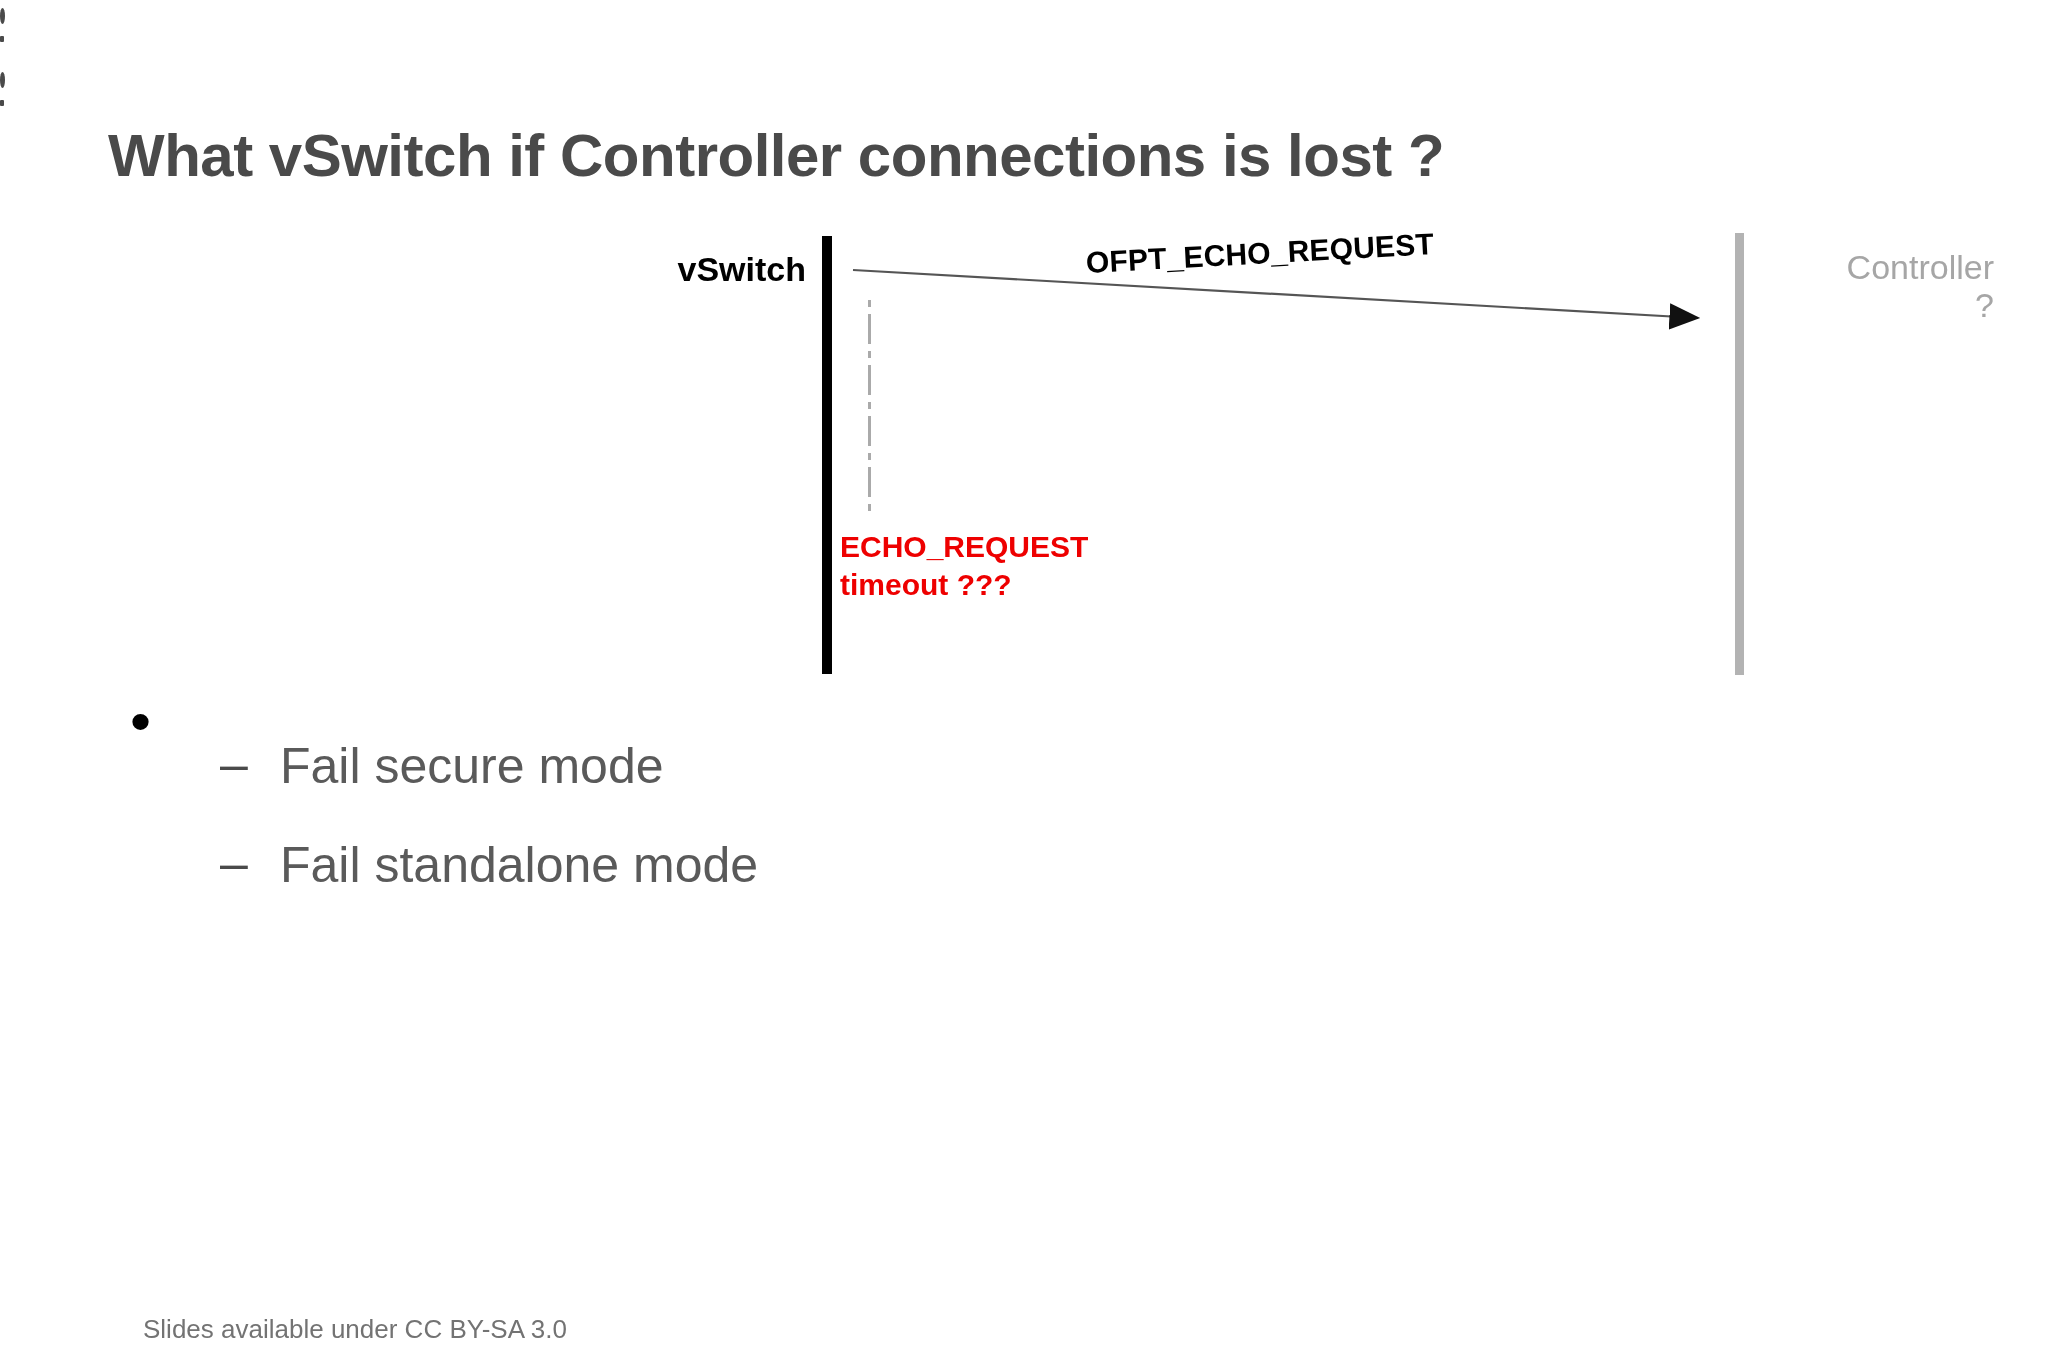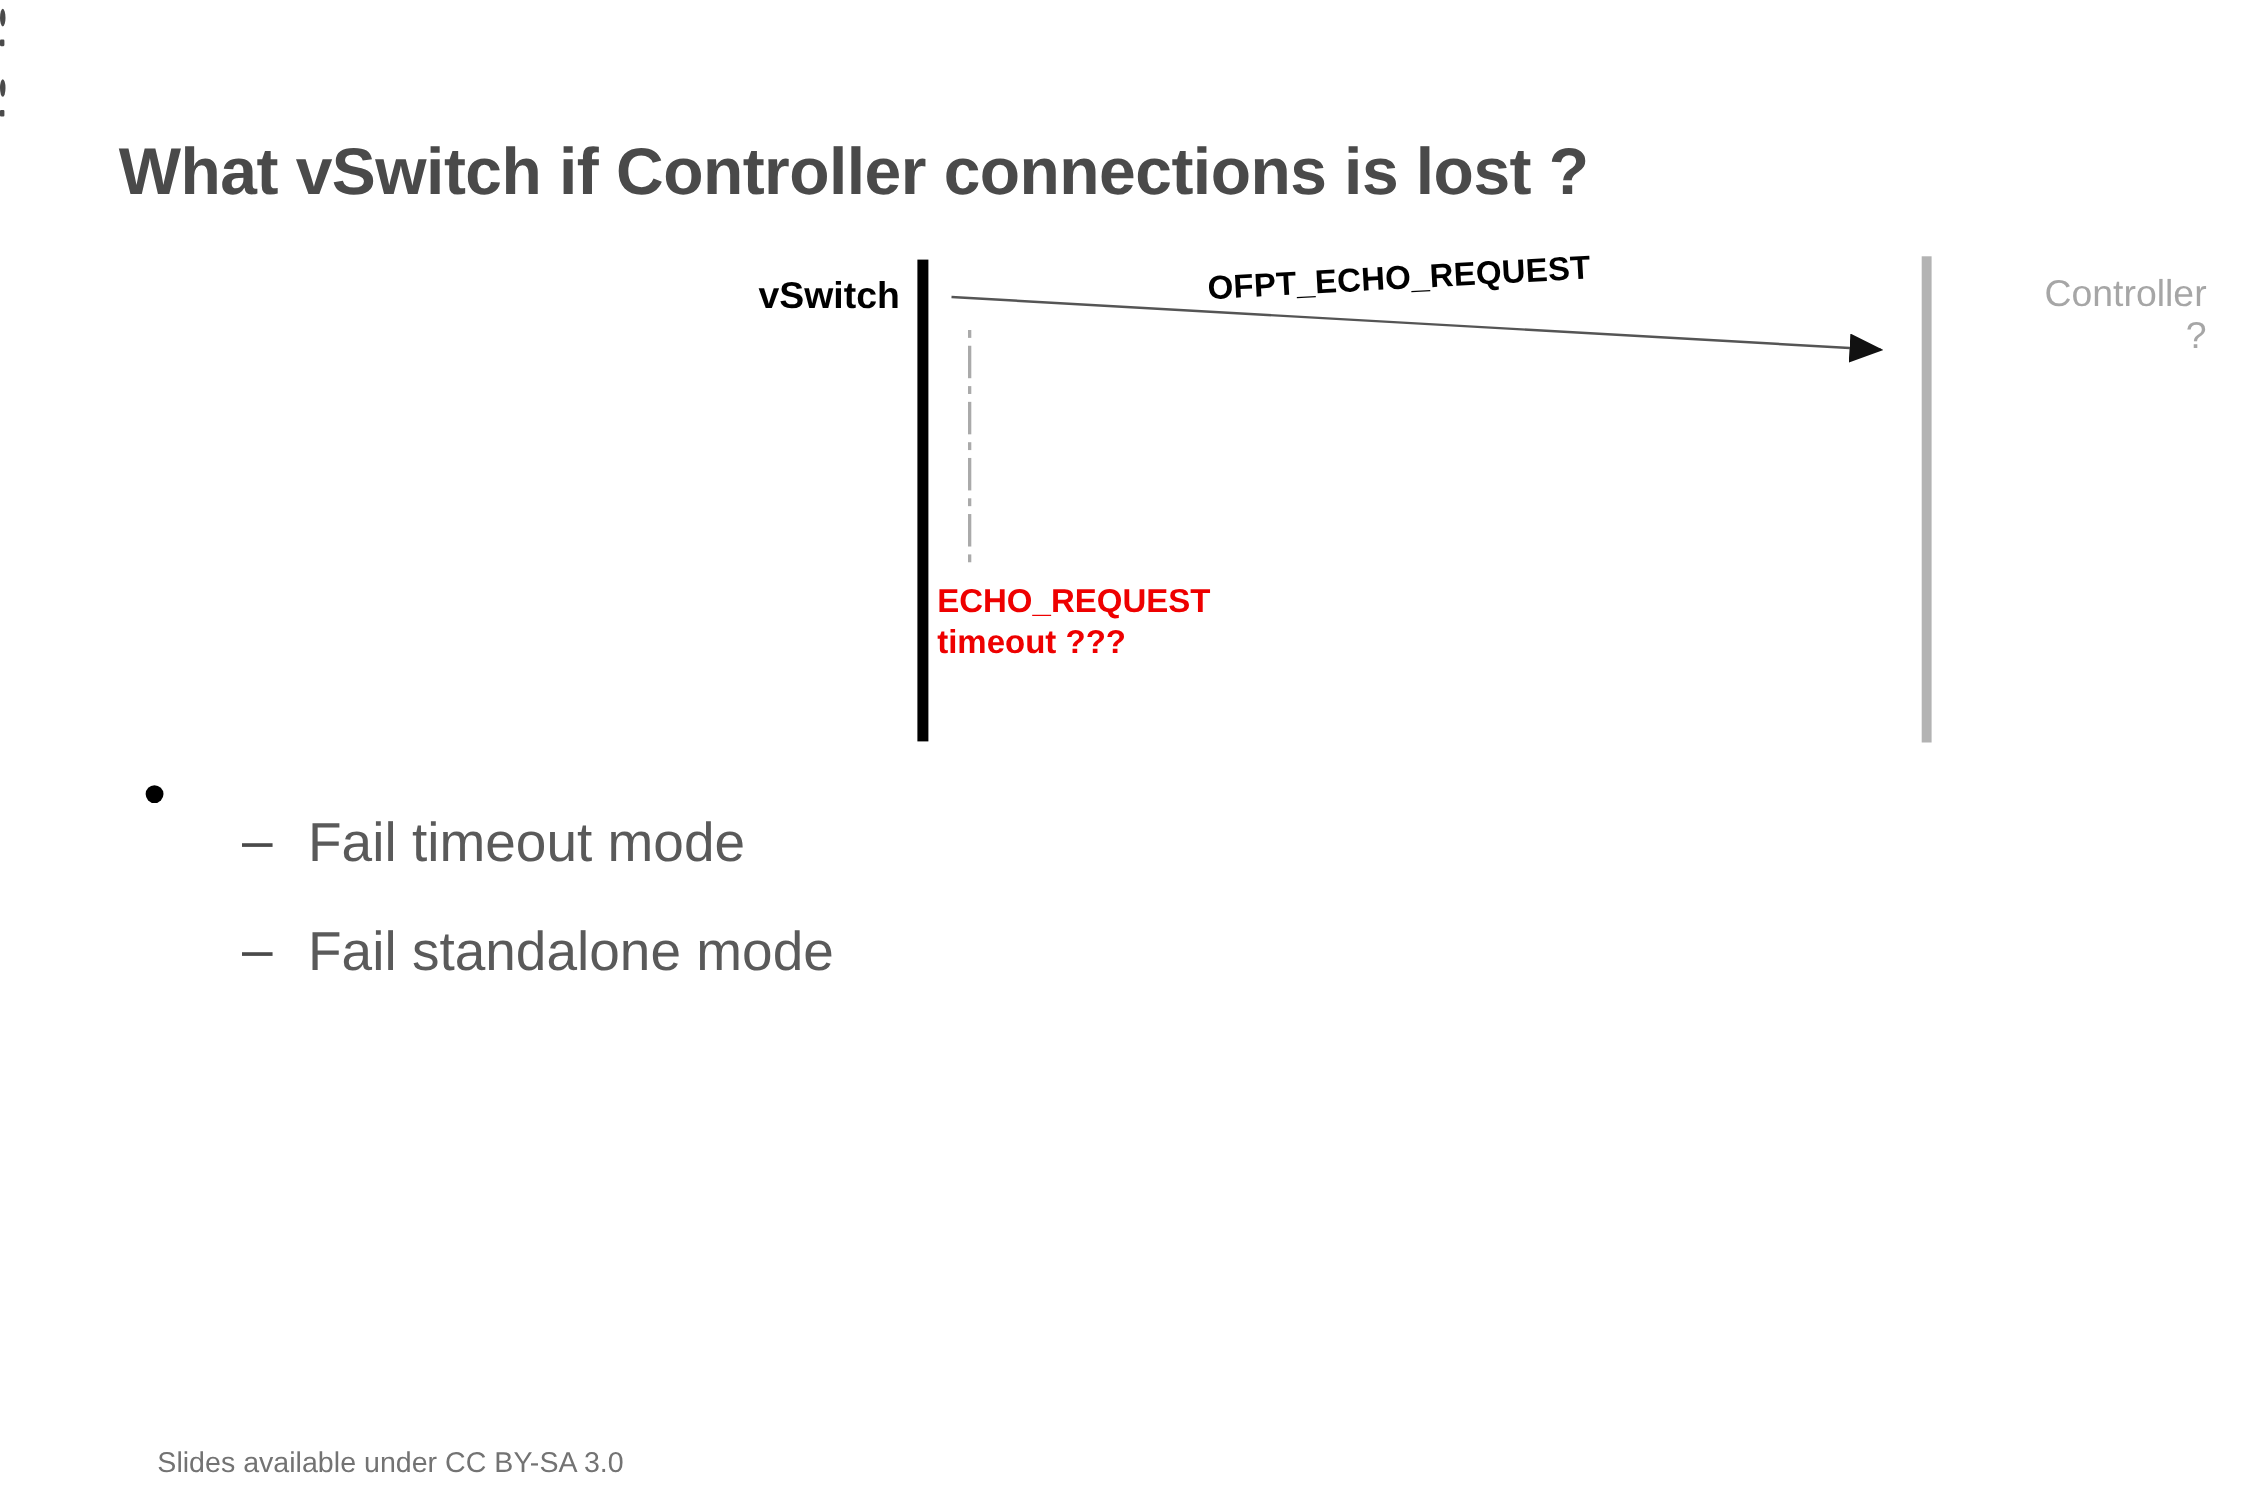--- a/index.html
+++ b/index.html
@@ -44,21 +44,21 @@
     font-weight: bold;
     color: #4a4a4a;
     letter-spacing: -0.5px;
     white-space: nowrap;
     line-height: 1;
   }
 
   
   .diagram {
     position: absolute;
-    left: 16px;
+    left: 4px;
     top: 0;
     width: 1887px;
     height: 700px;
     pointer-events: none;
   }
 
   .lifeline-vswitch {
     position: absolute;
     left: 818px;
     top: 236px;
@@ -255,21 +255,21 @@
   </div>
 
   <div class="bullets">
 
     <div class="bullet-l1">
       <span class="marker">•</span>
     </div>
 
     <div class="bullet-l2">
       <span class="marker">–</span>
-      <span>Fail timeout mode</span>
+      <span>Fail secure mode</span>
     </div>
 
     <div class="bullet-l2">
       <span class="marker">–</span>
       <span>Fail standalone mode</span>
     </div>
 
   </div>
 
   <div class="footer">Slides available under CC BY-SA 3.0</div>

